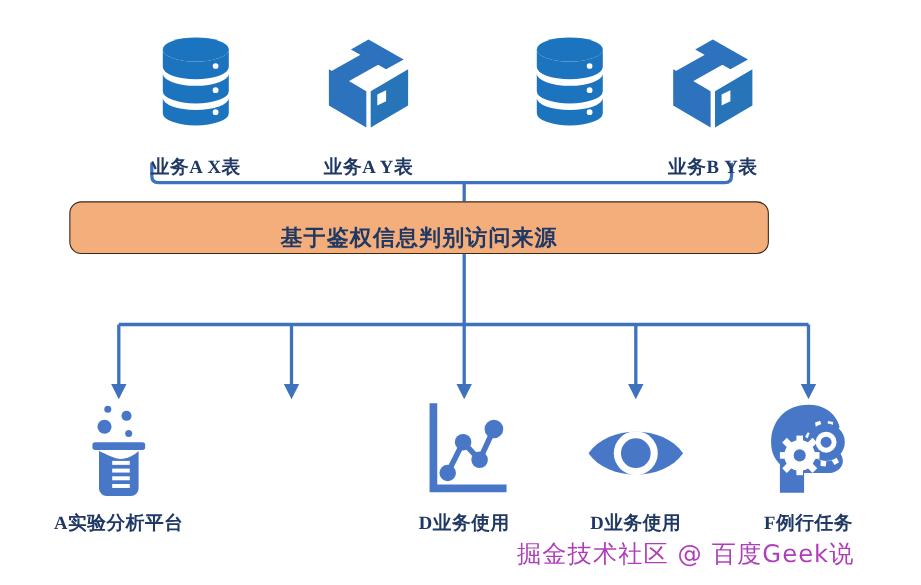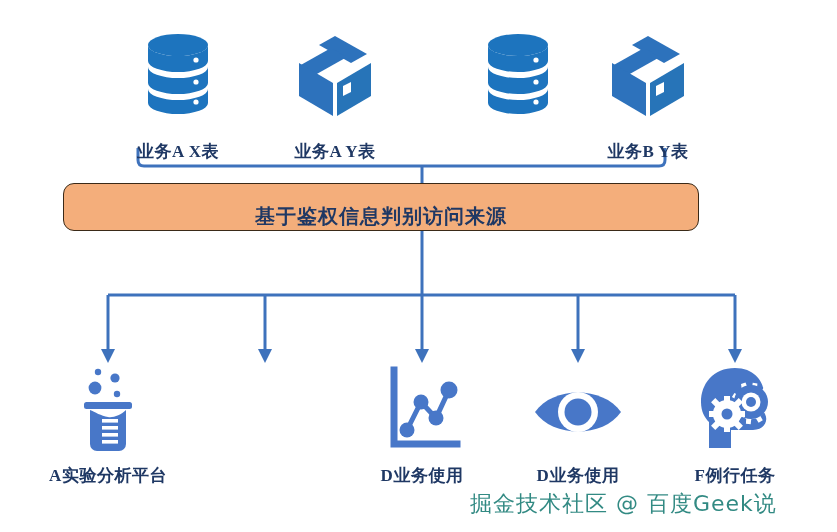--- a/index.html
+++ b/index.html
@@ -86,21 +86,21 @@
     white-space: nowrap;
     letter-spacing: 0.5px;
   }
   
   #watermark {
     position: absolute;
     left: 470px;
     top: 489px;
     font-family: "DejaVu Sans", "Liberation Sans", sans-serif;
     font-size: 22px;
-    color: #0f766e;
+    color: #a21caf;
     opacity: 0.85;
     white-space: nowrap;
     letter-spacing: 1px;
   }
 </style>
 </head>
 <body>
 
 <div id="canvas">
 

